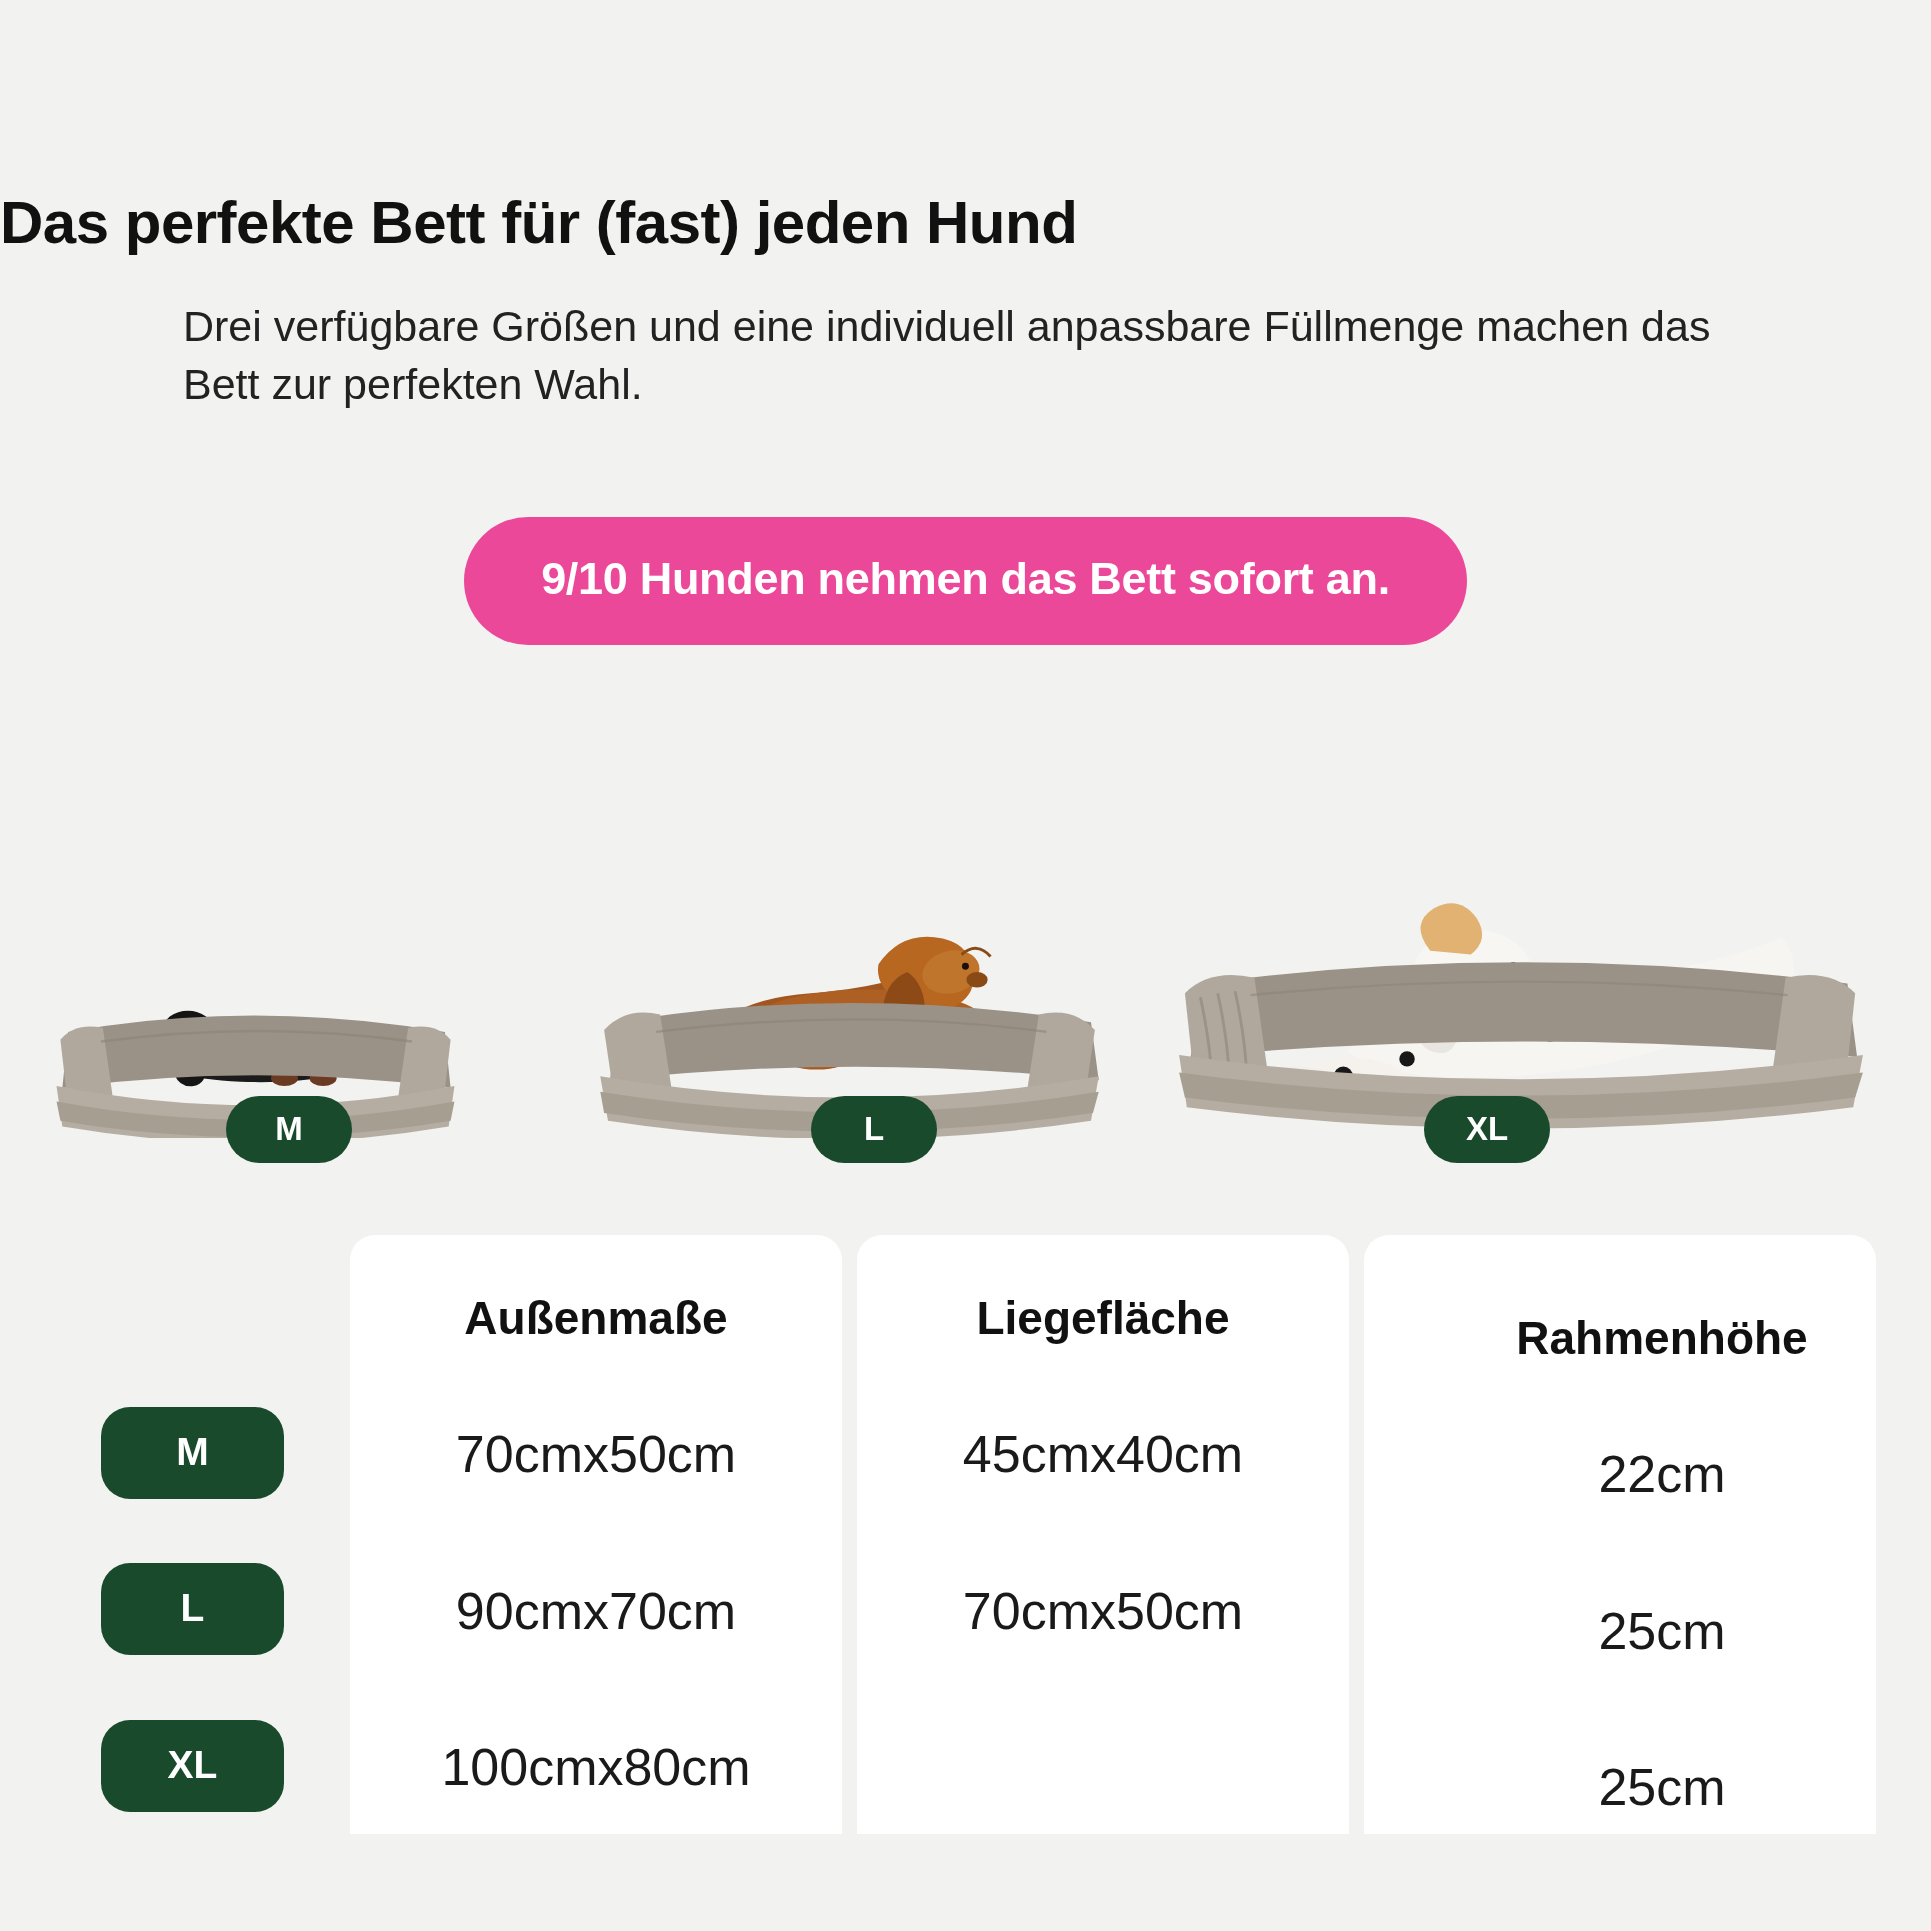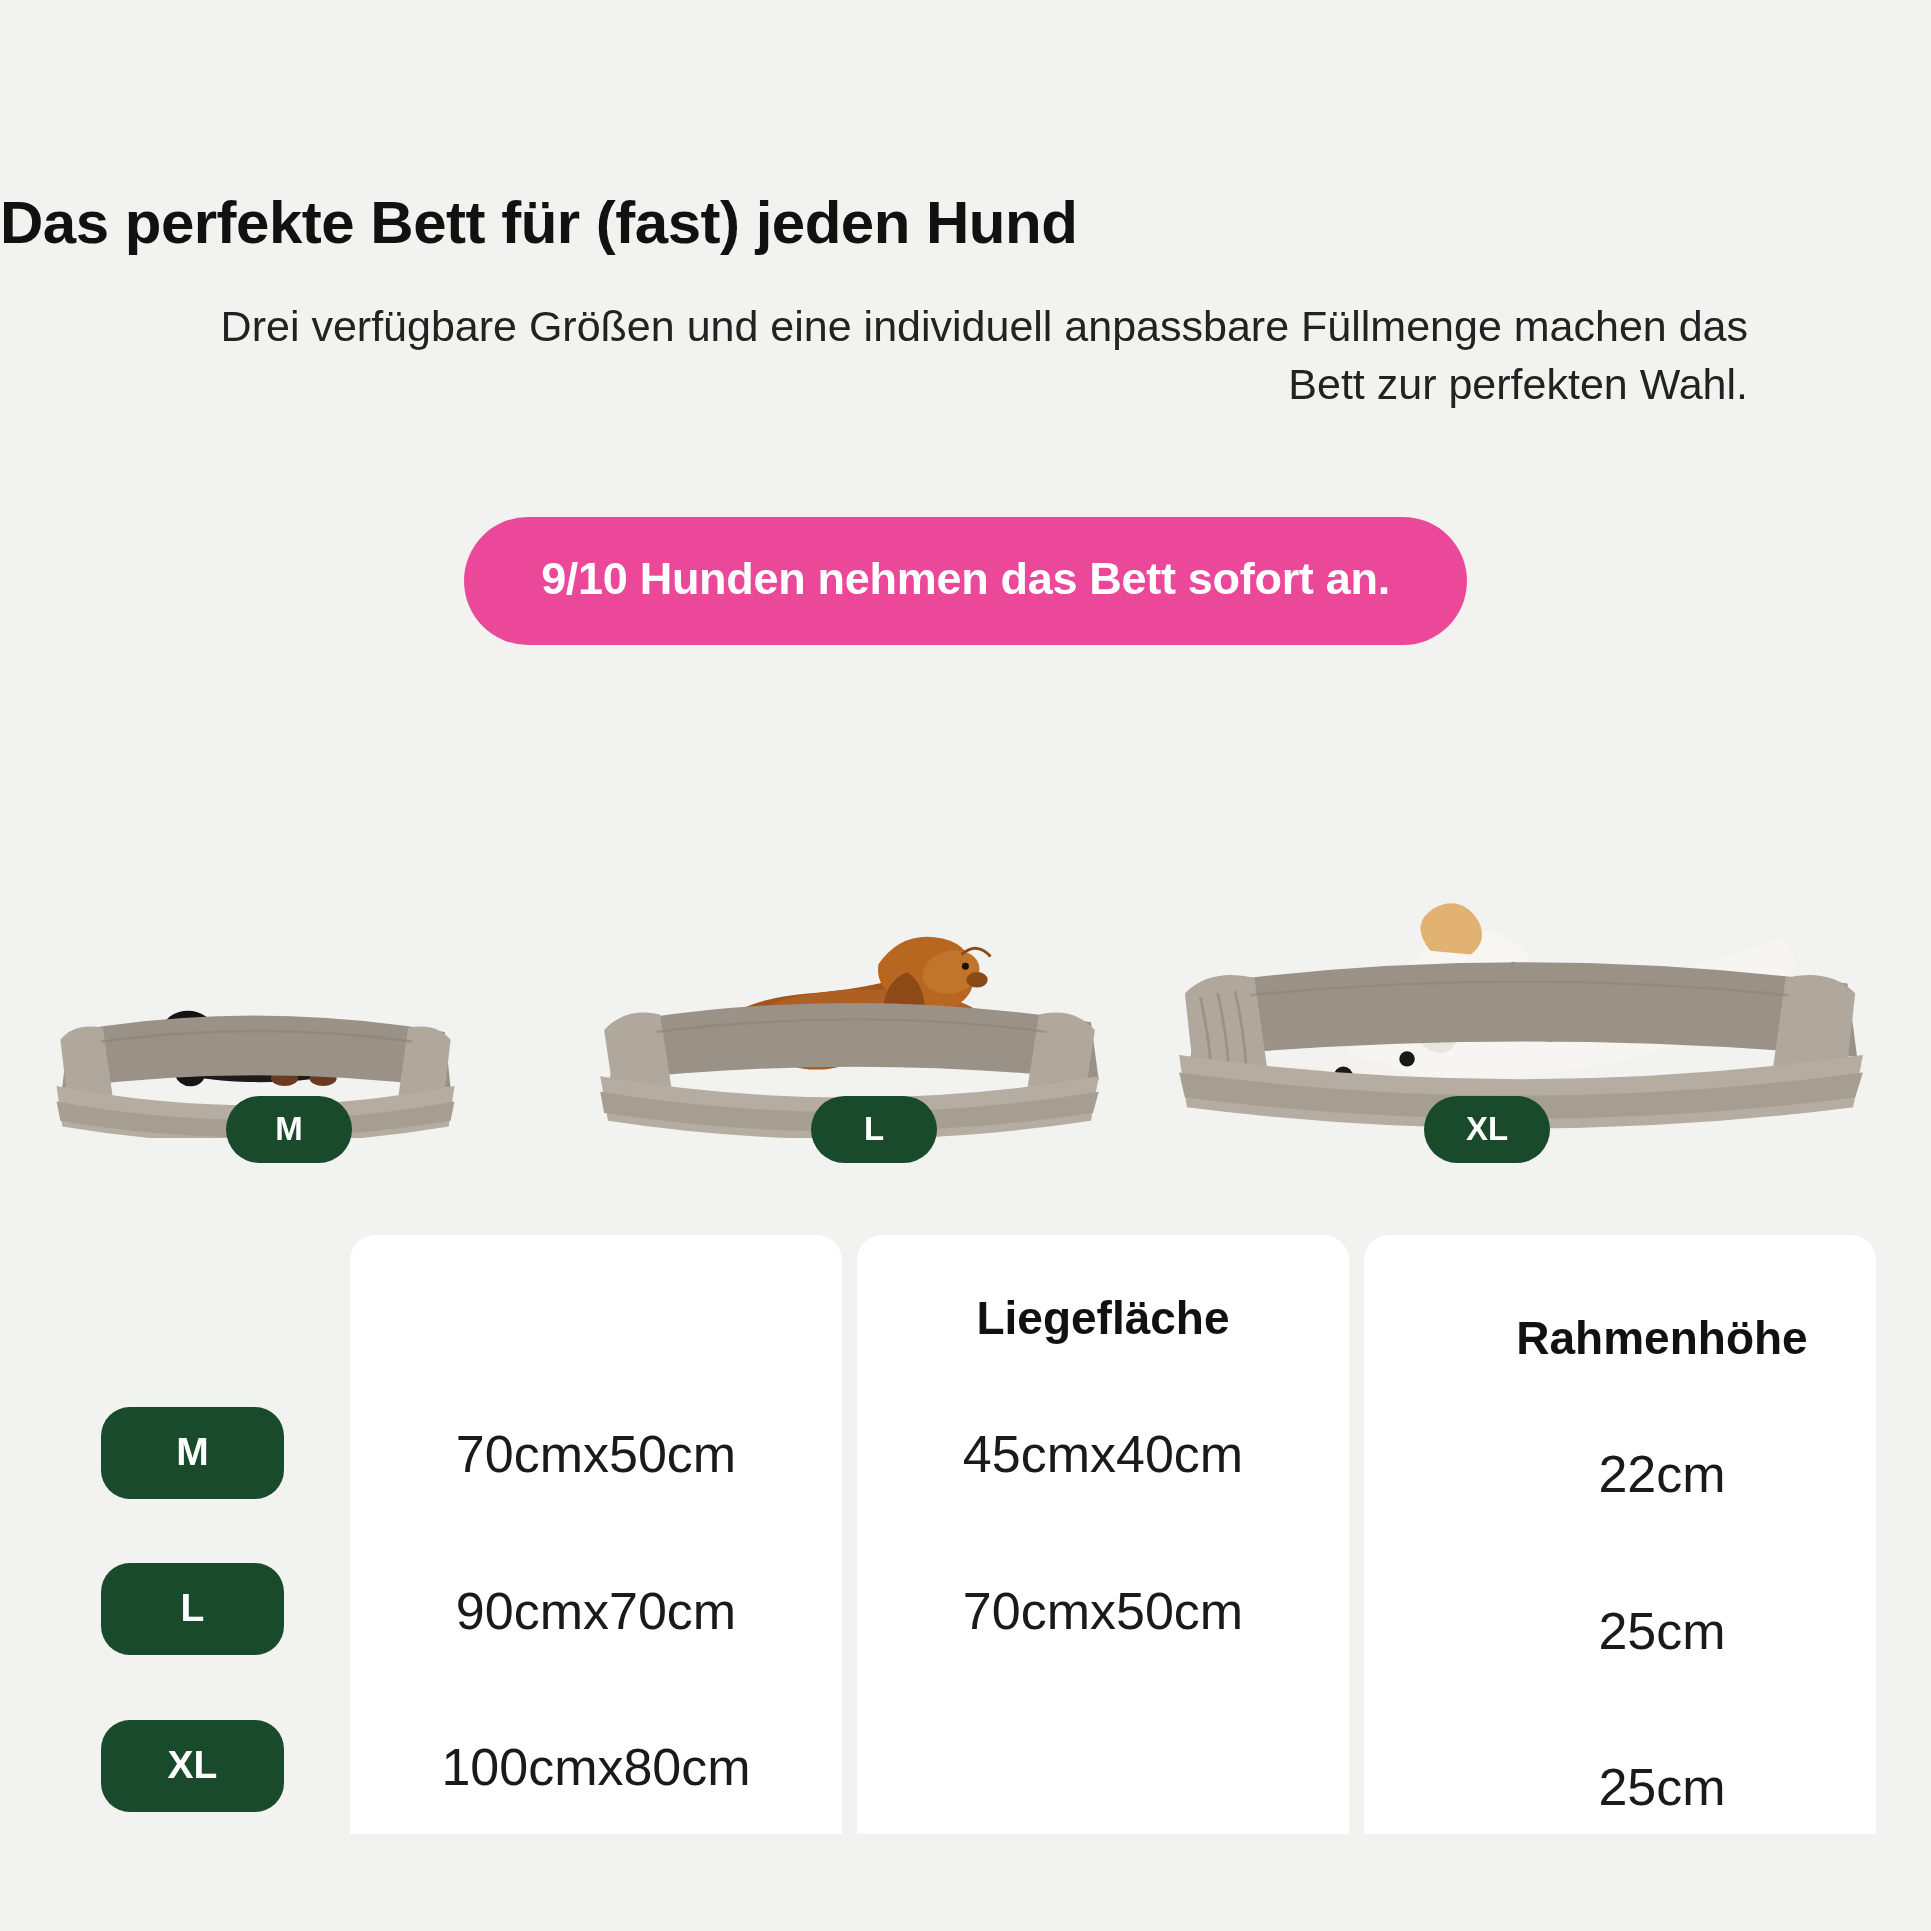--- a/index.html
+++ b/index.html
@@ -27,21 +27,21 @@
   .headline {
     text-align: left;
     font-size: 60px;
     font-weight: 700;
     letter-spacing: -0.5px;
     color: #111111;
     padding-top: 150px;
     line-height: 1.1;
   }
   .subhead {
-    text-align: right;
+    text-align: left;
     font-size: 43px;
     font-weight: 400;
     color: #222222;
     line-height: 1.35;
     margin-top: 41px;
     padding: 0 183px;
   }
 
   
   .banner-wrap {
@@ -267,20 +267,21 @@
       </div>
       <div class="size-tag tag-xl">XL</div>
     </div>
   </div>
 
   <div class="table-zone">
     <div class="col-card col-1"></div>
     <div class="col-card col-2"></div>
     <div class="col-card col-3"></div>
 
+    <div class="col-head cx-1">Außenmaße</div>
     <div class="col-head cx-2">Liegefläche</div>
     <div class="col-head cx-3">Rahmenhöhe</div>
 
     <div class="row-label rl-1">M</div>
     <div class="row-label rl-2">L</div>
     <div class="row-label rl-3">XL</div>
 
     <div class="cell cx-1 cy-1">70cmx50cm</div>
     <div class="cell cx-2 cy-1">45cmx40cm</div>
     <div class="cell cx-3 cy-1">22cm</div>

